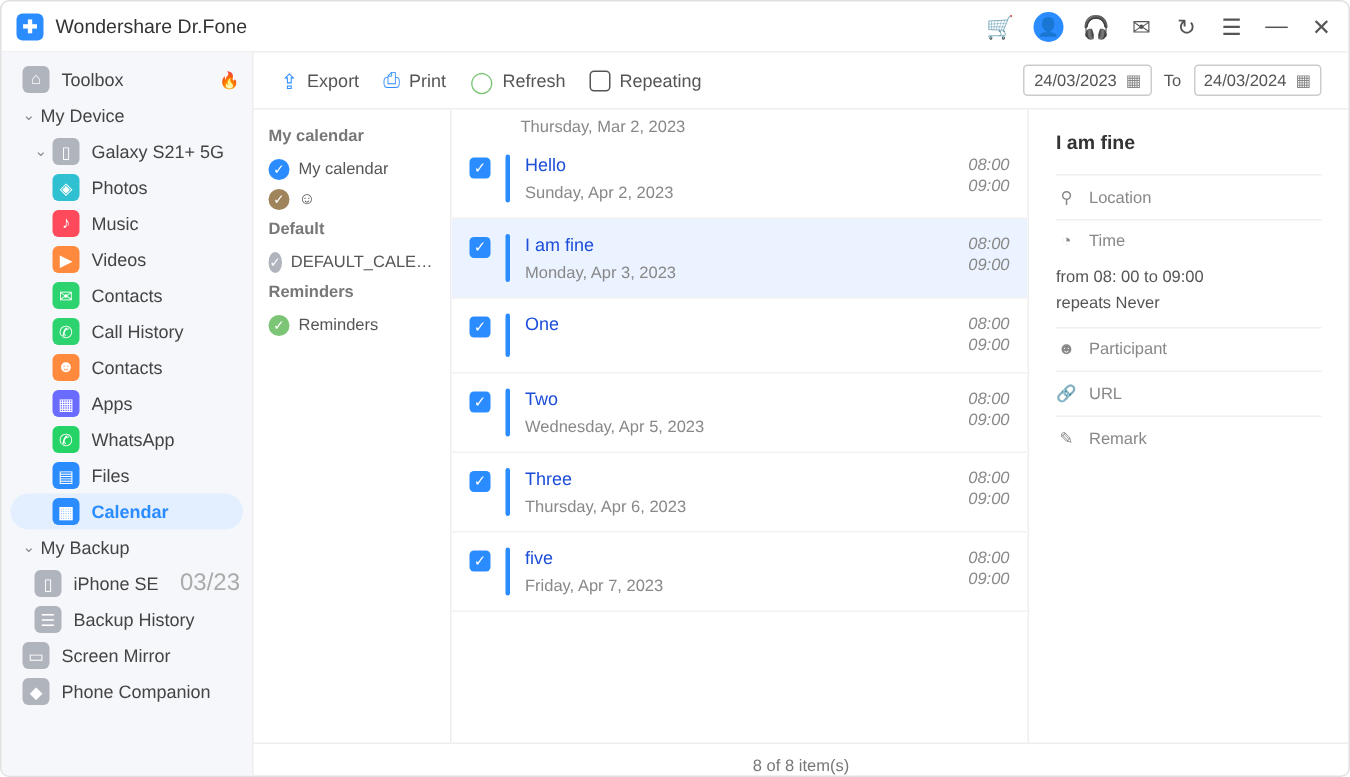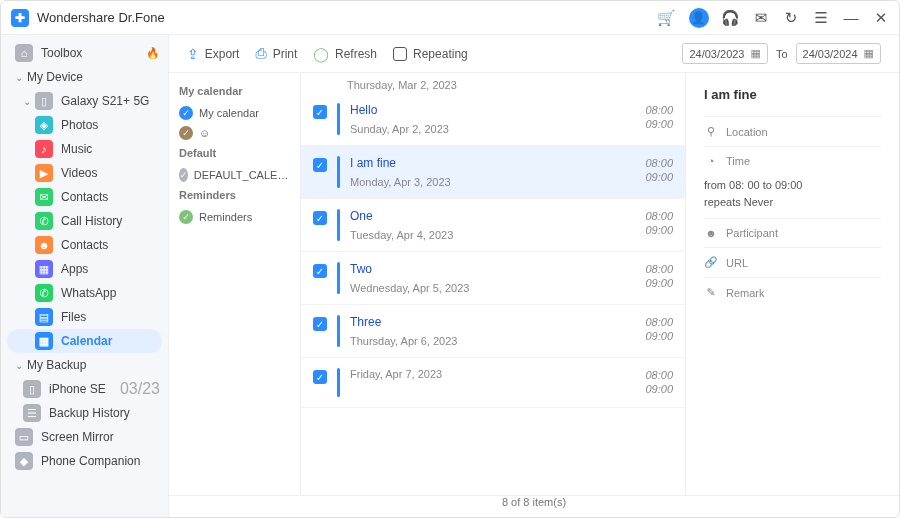--- a/index.html
+++ b/index.html
@@ -66,21 +66,21 @@
 .ev-date { color: #888; font-size: 11px; }
 .ev-time { text-align: center; color: #888; font-size: 11px; line-height: 1.3; font-style: italic; }
 
 .details { width: 214px; border-left: 1px solid #eee; padding: 14px 18px; }
 .det-title { font-weight: 700; font-size: 13px; margin-bottom: 14px; }
 .det-row { display: flex; align-items: center; gap: 8px; padding: 8px 0; border-top: 1px solid #f0f0f0; color: #888; font-size: 11px; }
 .det-row:first-of-type { border-top: 1px solid #f0f0f0; }
 .det-row .dicon { width: 14px; text-align: center; }
 .det-text { color: #555; font-size: 11px; line-height: 1.5; padding: 2px 0 8px; }
 
-.footer { height: 22px; border-top: 1px solid #eee; display: flex; align-items: flex-start; justify-content: center; color: #777; font-size: 11px; }
+.footer { height: 22px; border-top: 1px solid #eee; display: flex; align-items: flex-end; justify-content: center; color: #777; font-size: 11px; }
 </style>
 </head>
 <body>
 
 <div class="titlebar">
   <div class="logo">✚</div>
   <div class="title">Wondershare Dr.Fone</div>
   <div class="tb-icons">
     <span class="tb-icon cart">🛒</span>
     <span class="tb-icon user">👤</span>
@@ -256,21 +256,20 @@
           <div class="ev-time">
               <div>08:00</div>
               <div>09:00</div>
             </div>
         </div>
         <div class="event-row">
           <span class="ev-check">✓</span>
             <span class="ev-bar"></span>
           <div class="ev-body">
               <div class="ev-title">One</div>
-              <div class="ev-date">Tuesday, Apr 4, 2023</div>
             </div>
           <div class="ev-time">
               <div>08:00</div>
               <div>09:00</div>
             </div>
         </div>
         <div class="event-row">
           <span class="ev-check">✓</span>
             <span class="ev-bar"></span>
           <div class="ev-body">
@@ -291,20 +290,21 @@
             </div>
           <div class="ev-time">
               <div>08:00</div>
               <div>09:00</div>
             </div>
         </div>
         <div class="event-row">
           <span class="ev-check">✓</span>
             <span class="ev-bar"></span>
           <div class="ev-body">
+              <div class="ev-title">five</div>
               <div class="ev-date">Friday, Apr 7, 2023</div>
             </div>
           <div class="ev-time">
               <div>08:00</div>
               <div>09:00</div>
             </div>
         </div>
       </div>
 
       <div class="details">

